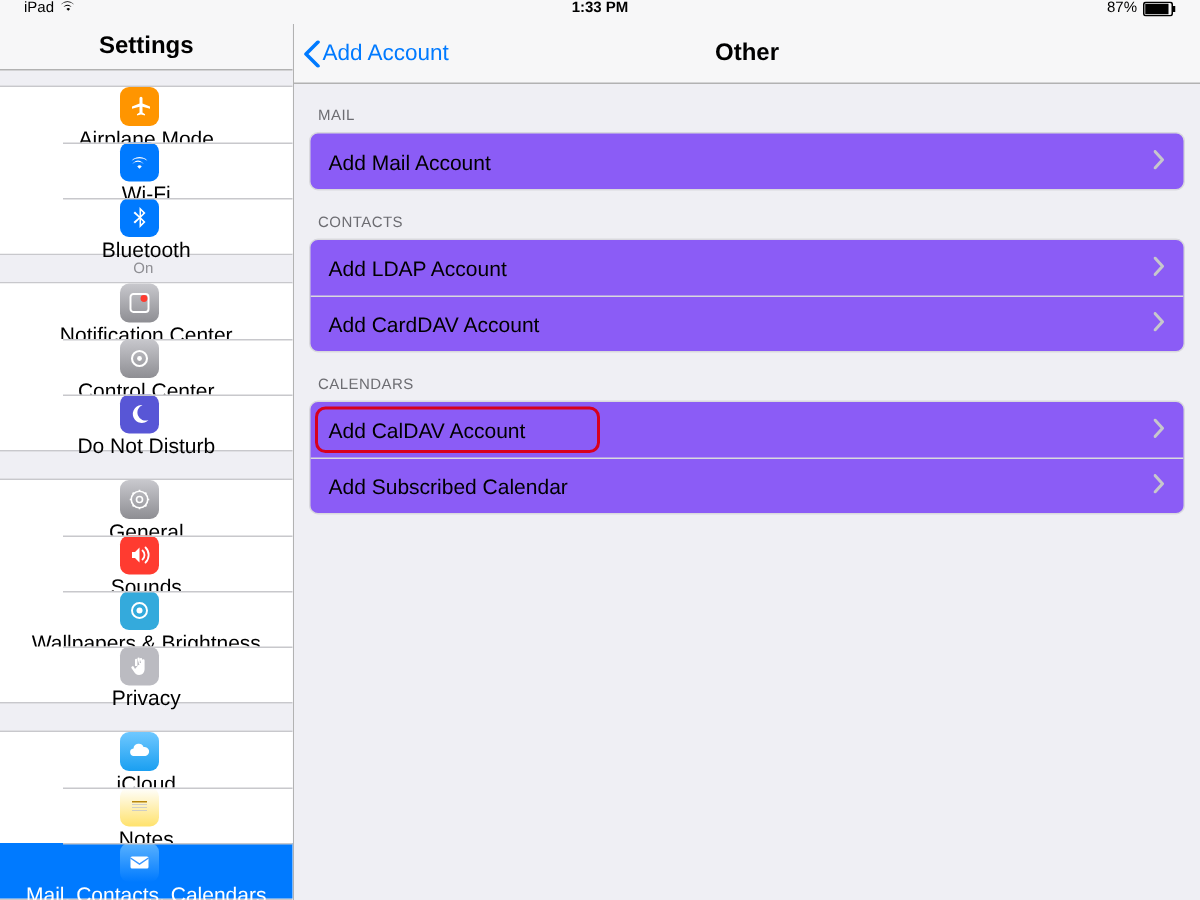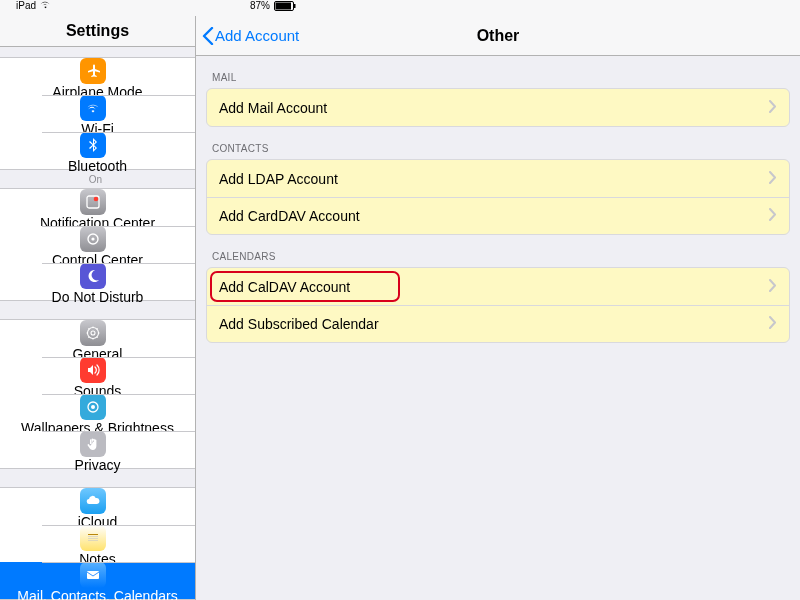--- a/index.html
+++ b/index.html
@@ -132,21 +132,21 @@
     
     .section-hdr {
       font-size:10px;
       color:#6d6d72;
       padding: 16px 16px 5px 16px;
       text-transform:uppercase;
       letter-spacing:0.3px;
     }
     .cells {
       margin: 0 10px;
-      background:#fef9c3;
+      background:#8b5cf6;
       border:1px solid #d9d9dd;
       border-radius:6px;
       overflow:hidden;
     }
     .cell {
       display:flex;
       align-items:center;
       height:37px;
       padding:0 12px;
       position:relative;
@@ -175,20 +175,21 @@
 
 <div class="statusbar">
   <div class="left">
     <span>iPad</span>
     <span>
       <svg width="11" height="8" viewBox="0 0 11 8">
           <path d="M5.5 7.2 4.3 6a1.7 1.7 0 0 1 2.4 0Zm2.3-2.3-1-1a2.5 2.5 0 0 0-3.6 0l-1 1a4 4 0 0 1 5.6 0Zm1.7-1.7-1-1a5 5 0 0 0-7 0l-1 1a6.3 6.3 0 0 1 9 0Z" fill="#000"></path>
         </svg>
     </span>
   </div>
+  <div class="center">1:33 PM</div>
   <div class="right">
     <span>87%</span>
     <span class="battery">
       <svg width="22" height="10" viewBox="0 0 22 10">
           <rect x="0.5" y="0.5" width="19" height="9" rx="1.5" fill="none" stroke="#000"></rect>
           <rect x="1.5" y="1.5" width="15.5" height="7" fill="#000"></rect>
           <rect x="20" y="3" width="1.5" height="4" fill="#000"></rect>
         </svg>
     </span>
   </div>

